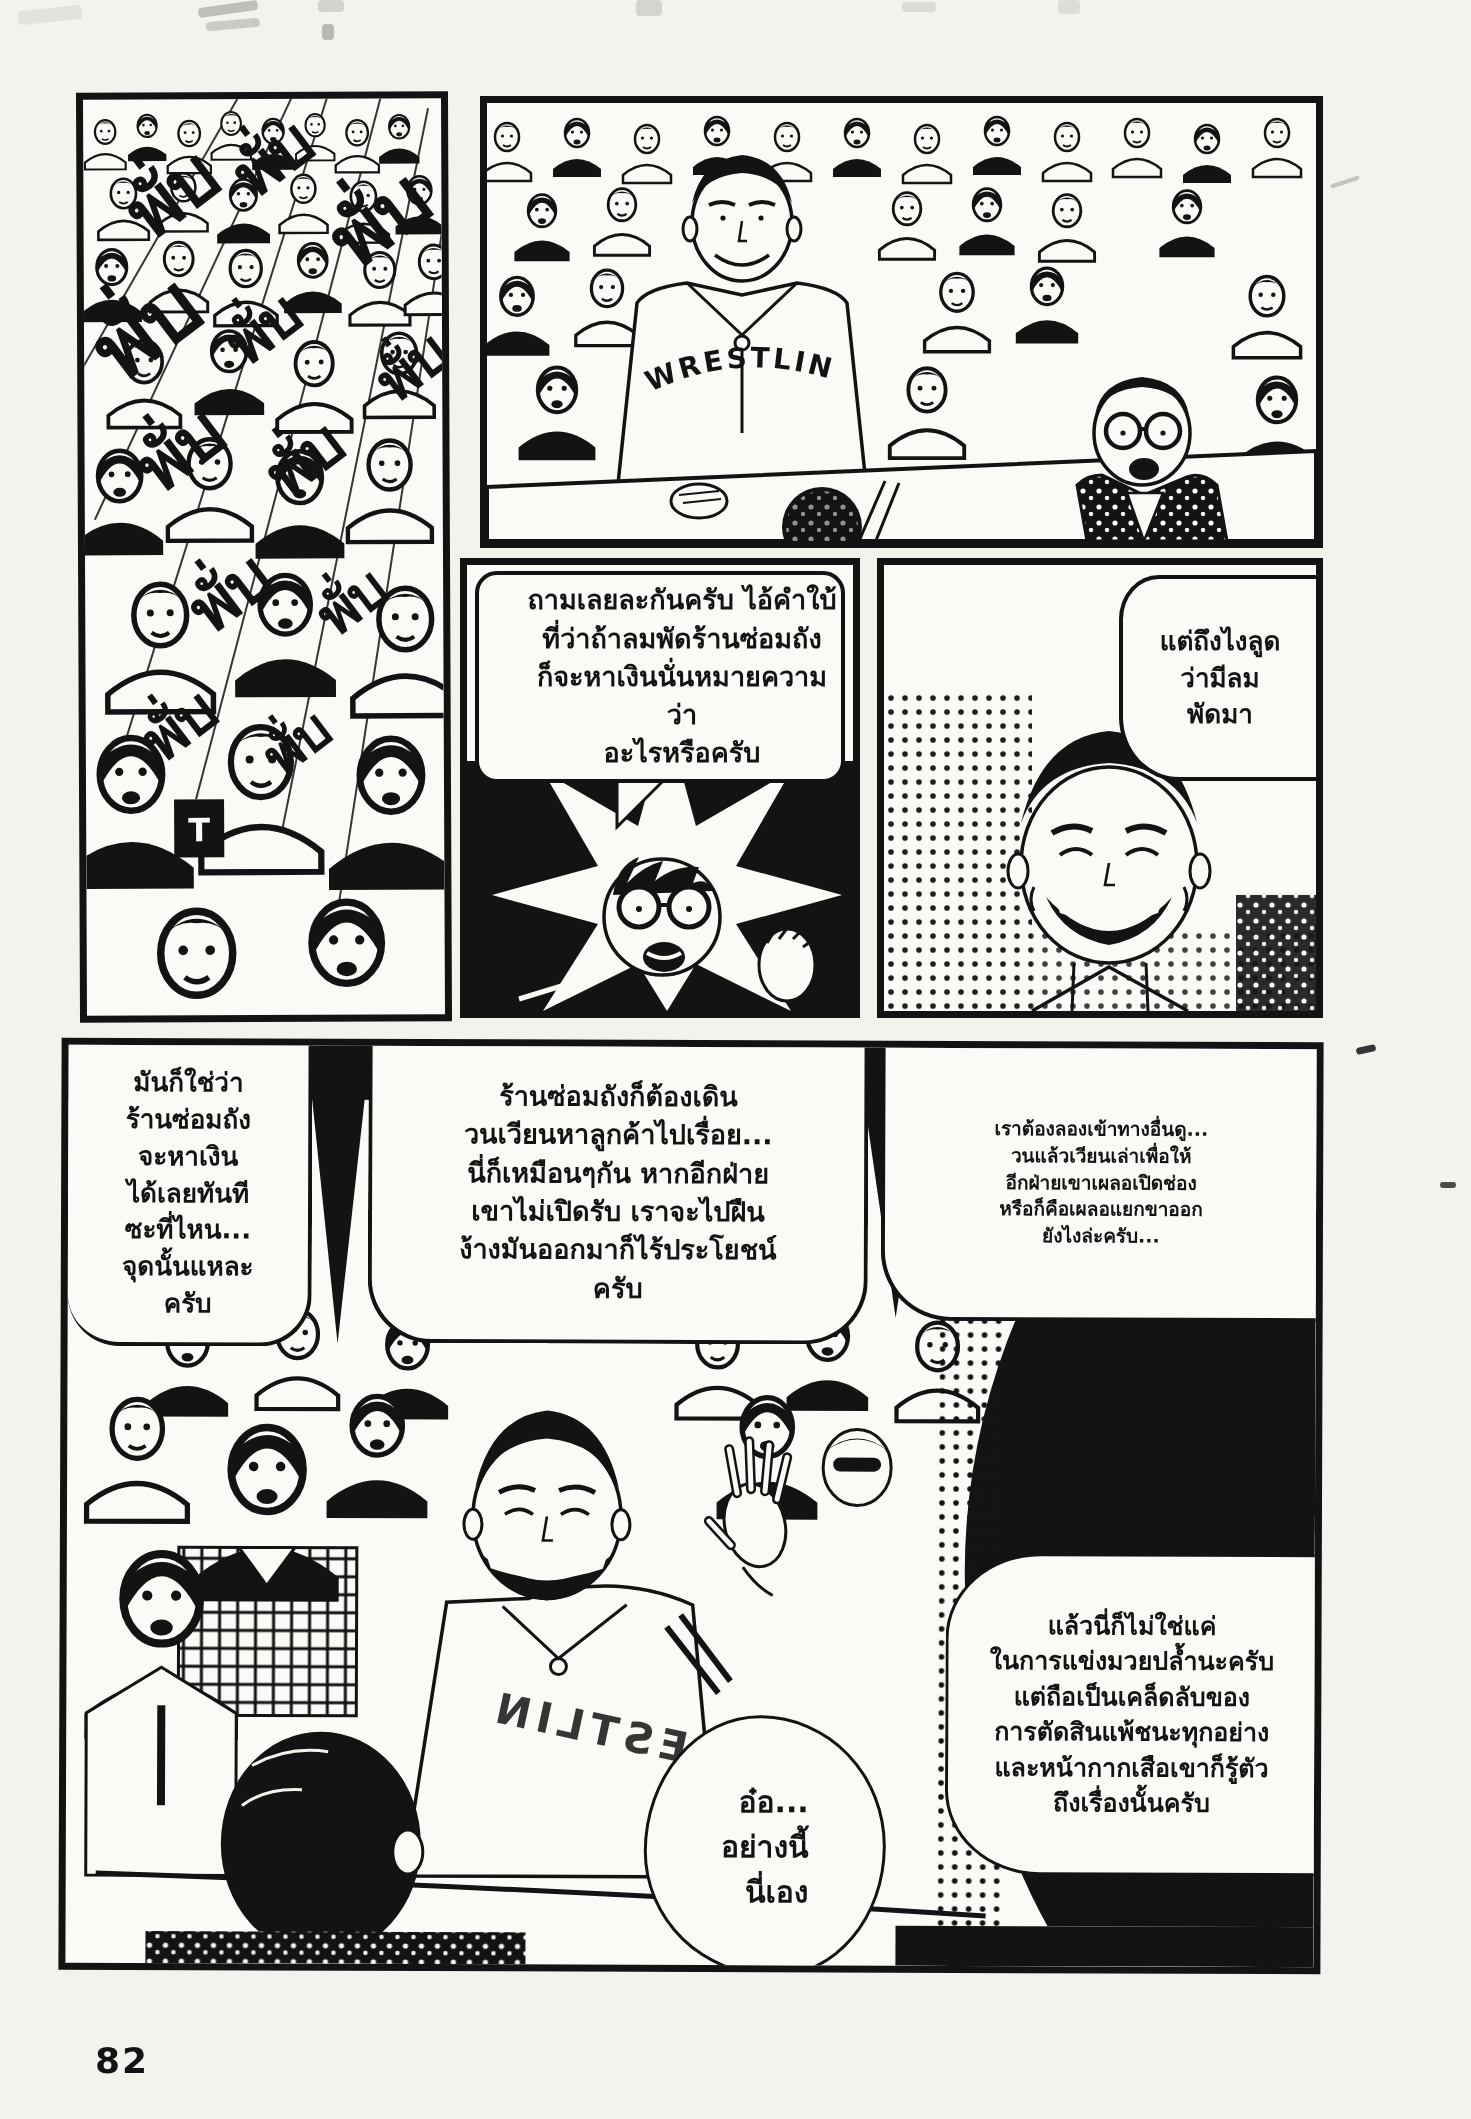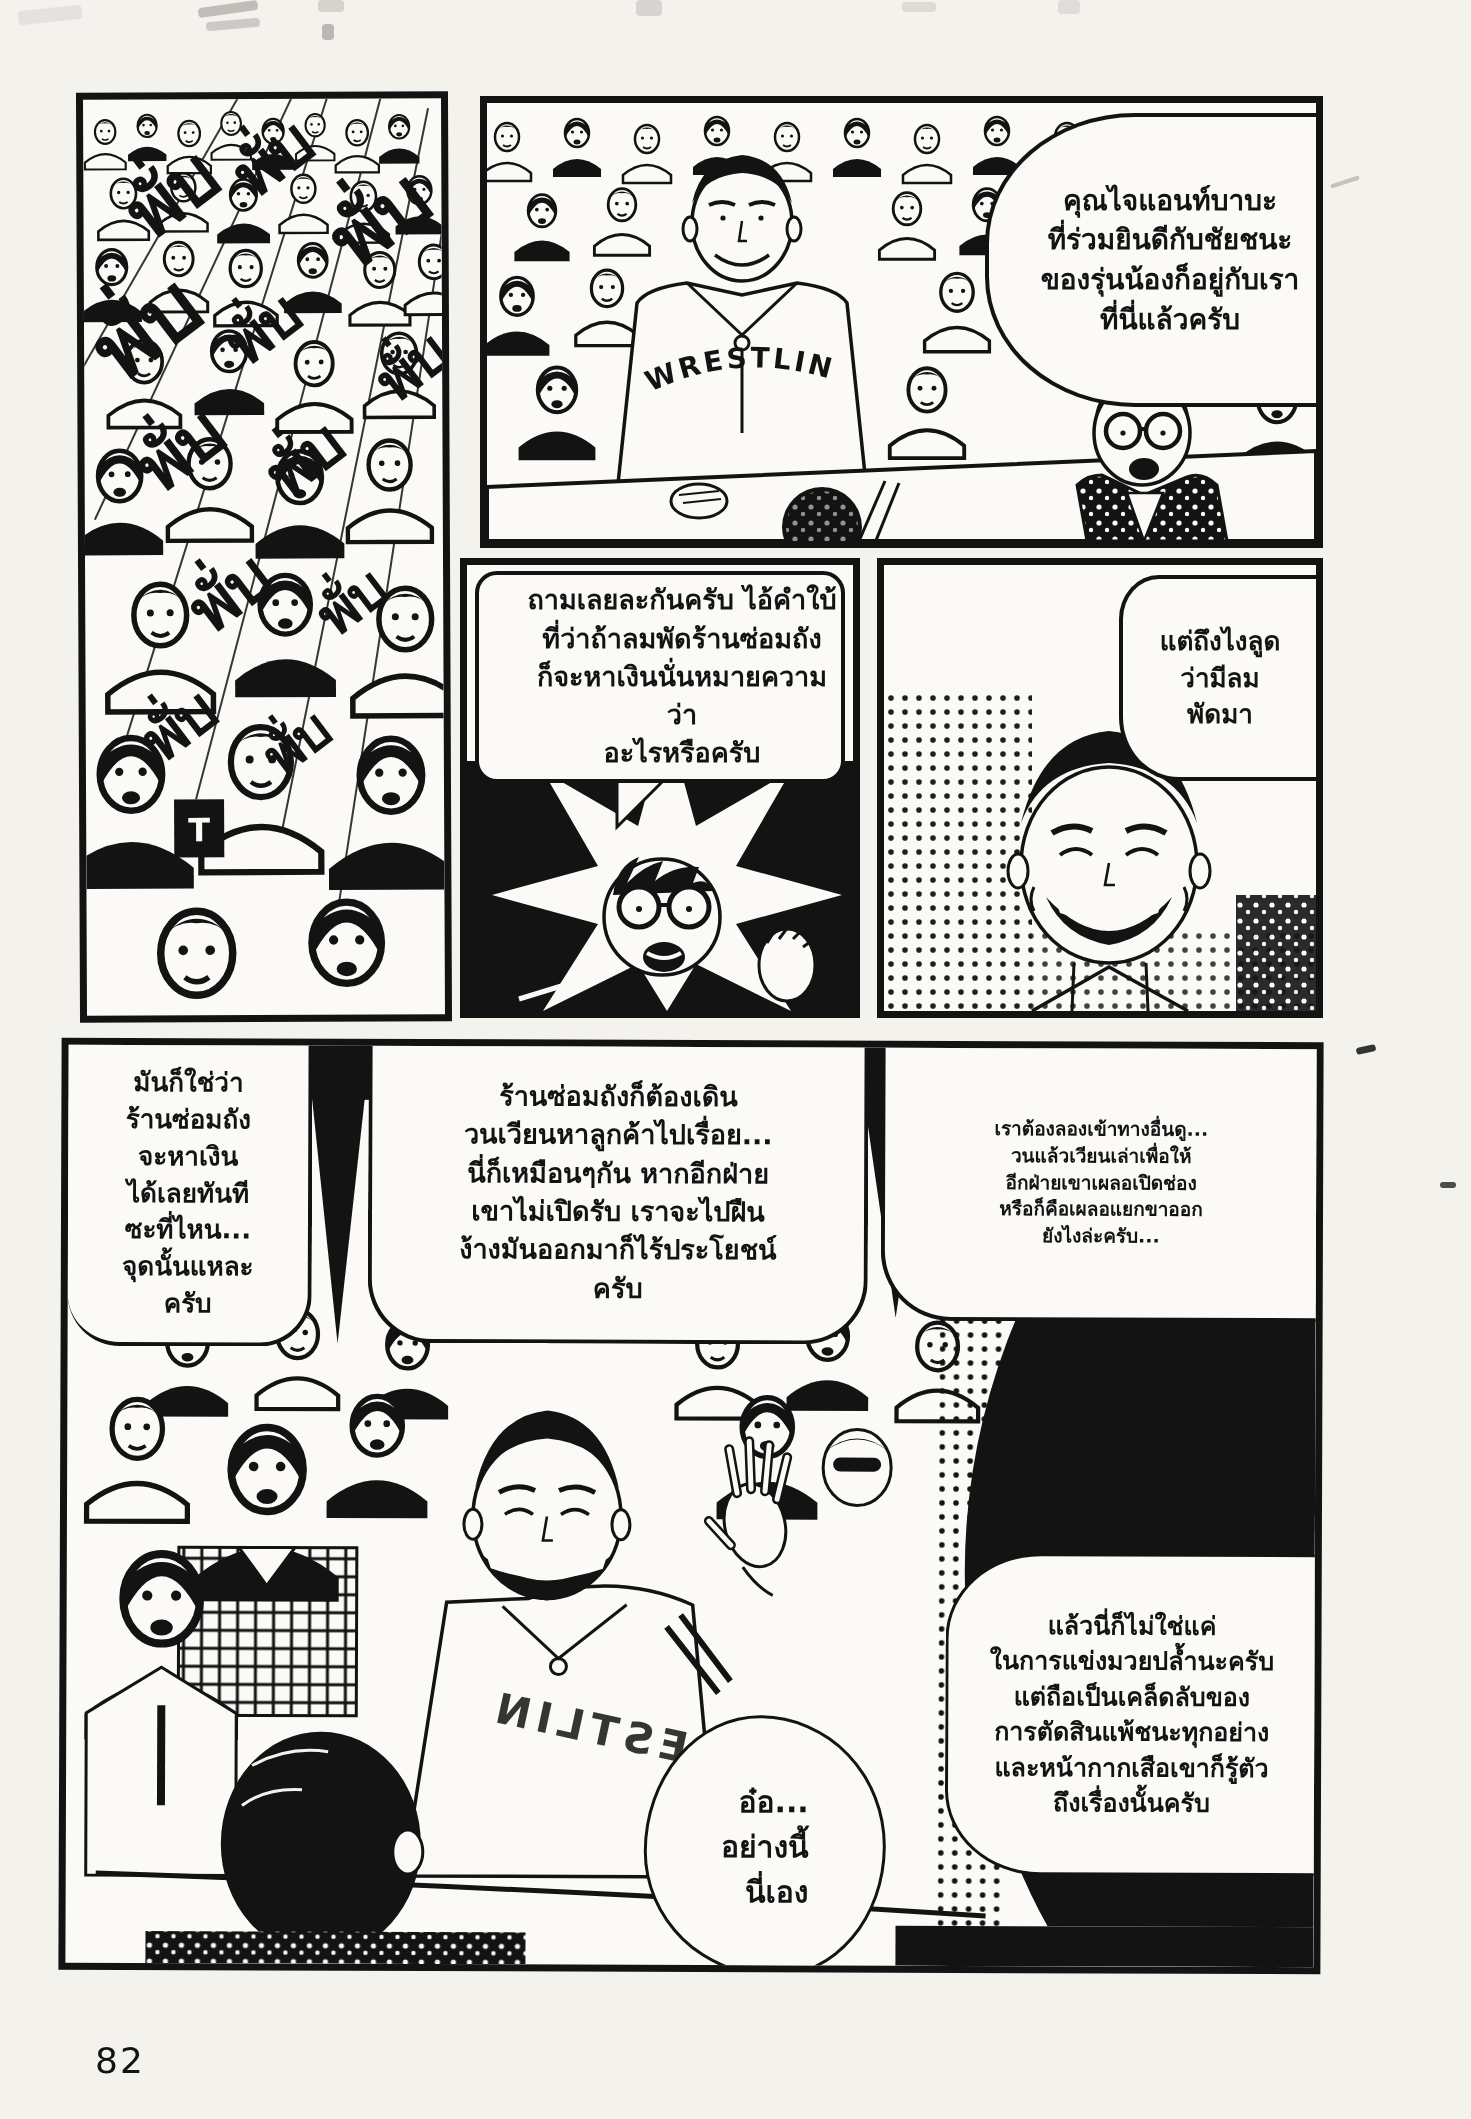--- a/index.html
+++ b/index.html
@@ -6,21 +6,21 @@
   .page{position:relative;width:1471px;height:2119px;background:#f4f2ed;overflow:hidden;
         font-family:"DejaVu Sans","Liberation Sans",sans-serif;color:#131313;}
   .panel{position:absolute;background:#fbfaf7;border:7px solid #131313;box-sizing:border-box;overflow:hidden;}
   .panel svg{position:absolute;left:0;top:0;}
   .bubble{position:absolute;background:#fbfaf7;border:4px solid #131313;box-sizing:border-box;
           display:flex;align-items:center;justify-content:center;text-align:center;z-index:3;}
   .btxt{white-space:pre-line;font-weight:bold;line-height:1.42;}
   .sfx{position:absolute;font-weight:900;color:#131313;transform:rotate(-37deg);line-height:1;z-index:2;
        letter-spacing:-2px;}
   .smudge{position:absolute;background:#8a8a86;border-radius:4px;}
-  .pageno{position:absolute;font-weight:normal;font-size:36px;letter-spacing:2px;}
+  .pageno{position:absolute;font-weight:bold;font-size:36px;letter-spacing:2px;}
 </style>
 </head>
 <body>
 
 <div class="page">
 
   <svg width="0" height="0" style="position:absolute">
     <defs>
       <g id="person">
         <path d="M-24 34 Q0 14 24 34 L24 42 L-24 42 Z" fill="#fbfaf7" stroke="#131313" stroke-width="2.5"></path>
@@ -195,27 +195,20 @@
         <ellipse cx="655" cy="330" rx="48" ry="52" fill="#fbfaf7" stroke="#131313" stroke-width="3.5"></ellipse>
         <path d="M608 312 Q614 278 655 274 Q696 278 702 312 Q690 286 655 284 Q620 286 608 312 Z" fill="#131313"></path>
         <circle cx="636" cy="328" r="17" fill="#fbfaf7" stroke="#131313" stroke-width="4.5"></circle>
         <circle cx="676" cy="328" r="17" fill="#fbfaf7" stroke="#131313" stroke-width="4.5"></circle>
         <line x1="651" y1="326" x2="661" y2="326" stroke="#131313" stroke-width="4"></line>
         <circle cx="636" cy="330" r="2.6" fill="#131313"></circle>
           <circle cx="676" cy="330" r="2.6" fill="#131313"></circle>
         <ellipse cx="657" cy="366" rx="15" ry="11" fill="#131313"></ellipse>
       </g>
     </svg>
-    <div class="bubble" style="right:-1px;top:10px;width:332px;height:294px;border-right:none;
-                border-radius:150px 0 0 150px / 130px 0 0 130px;padding-left:34px;">
-      <span class="btxt" style="font-size:28px">คุณไจแอนท์บาบะ
-ที่ร่วมยินดีกับชัยชนะ
-ของรุ่นน้องก็อยู่กับเรา
-ที่นี่แล้วครับ</span>
-    </div>
   </div>
 
   <div class="panel" style="left:460px;top:558px;width:400px;height:460px">
     <svg viewBox="0 0 386 446" width="386" height="446">
       <rect x="0" y="196" width="386" height="250" fill="#131313"></rect>
       <polygon points="375,330 269,359 324,446 229,399 200,446 171,399 76,446 131,359 25,330 131,301 76,206 171,261 200,155 229,261 324,206 269,301" fill="#fbfaf7"></polygon>
       <polygon points="150,206 206,206 150,262" fill="#fbfaf7" stroke="#131313" stroke-width="3"></polygon>
       <g>
         <circle cx="195" cy="352" r="58" fill="#fbfaf7" stroke="#131313" stroke-width="3.5"></circle>
         <path d="M146 330 Q150 300 172 292 L160 318 Q178 300 196 296 L188 316 Q208 300 232 302 L226 318 Q240 312 246 326 Z" fill="#131313"></path>

